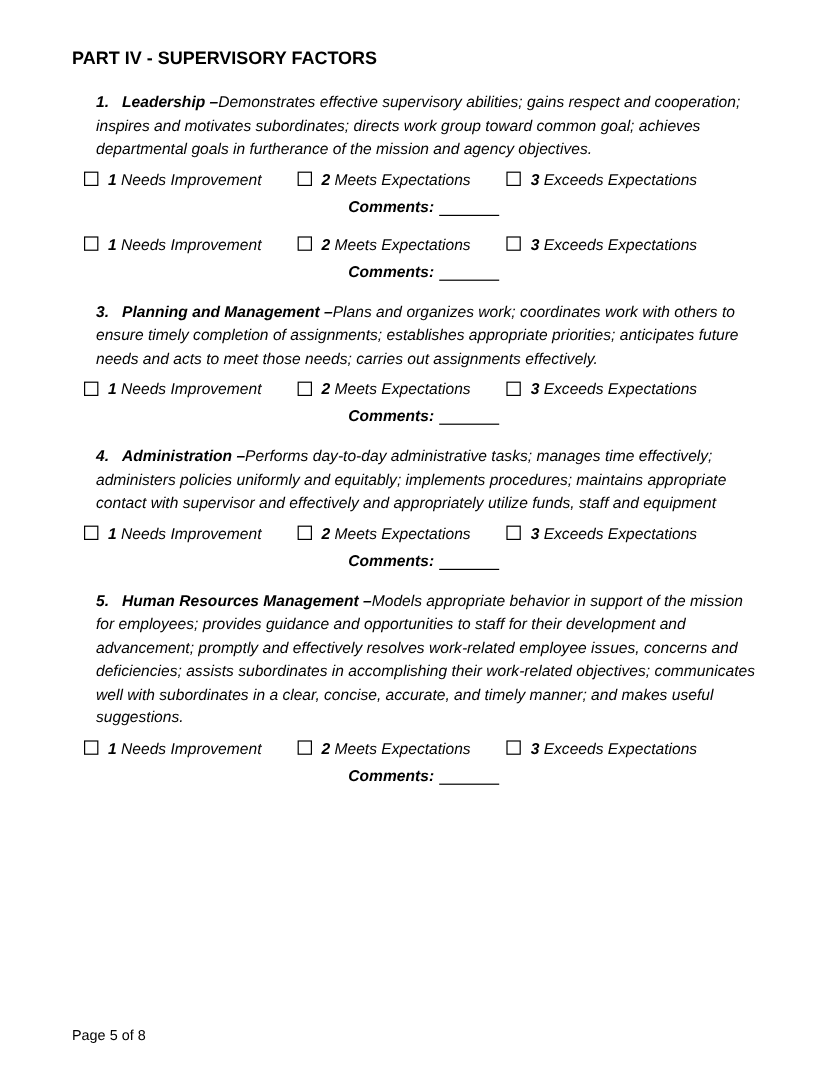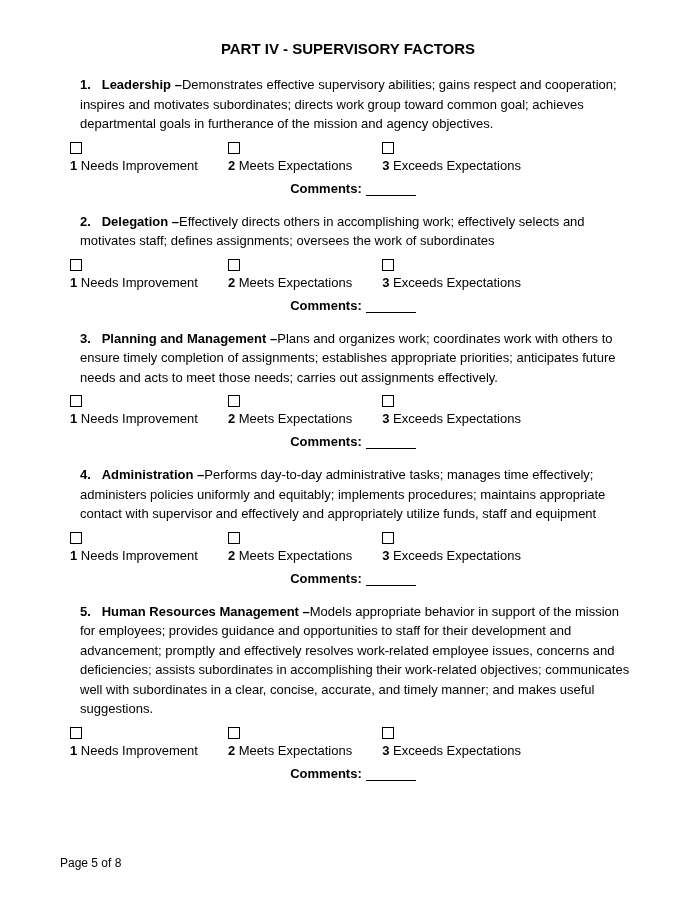--- a/index.html
+++ b/index.html
@@ -16,25 +16,25 @@
       width: 696px;
       min-height: 900px;
       padding: 40px 60px;
       position: relative;
     }
 
     .page-title {
       font-size: 15px;
       font-weight: bold;
       margin-bottom: 18px;
-      text-align: center;
     }
 
     .section {
       margin-bottom: 16px;
+      font-style: italic;
     }
 
     .section-number {
       font-weight: bold;
     }
 
     .section-title {
       font-weight: bold;
     }
 
@@ -50,24 +50,23 @@
     .checkbox-row {
       display: flex;
       align-items: center;
       gap: 0px;
       margin: 8px 0;
       margin-left: 10px;
     }
 
     .checkbox-item {
       display: flex;
-      align-items: flex-start;
+      align-items: center;
       margin-right: 30px;
       gap: 4px;
-      flex-direction: column;
     }
 
     .checkbox {
       width: 12px;
       height: 12px;
       border: 1px solid #000;
       display: inline-block;
       margin-right: 4px;
       flex-shrink: 0;
     }
@@ -126,25 +125,20 @@
       <span class="checkbox"></span>
       <span class="checkbox-label"><span class="num">3</span> Exceeds Expectations</span>
     </div>
   </div>
   <div class="comments-row">
     <strong>Comments:</strong><span class="comments-line"></span>
   </div>
 </div>
 
 <div class="section">
-  <div class="section-text">
-    <span class="section-number">2.</span>
-    &nbsp;
-    <span class="section-title">Delegation –</span><span class="section-desc">Effectively directs others in accomplishing work; effectively selects and motivates staff; defines assignments; oversees the work of subordinates</span>
-  </div>
   <div class="checkbox-row">
     <div class="checkbox-item">
       <span class="checkbox"></span>
       <span class="checkbox-label"><span class="num">1</span> Needs Improvement</span>
     </div>
     <div class="checkbox-item">
       <span class="checkbox"></span>
       <span class="checkbox-label"><span class="num">2</span> Meets Expectations</span>
     </div>
     <div class="checkbox-item">

